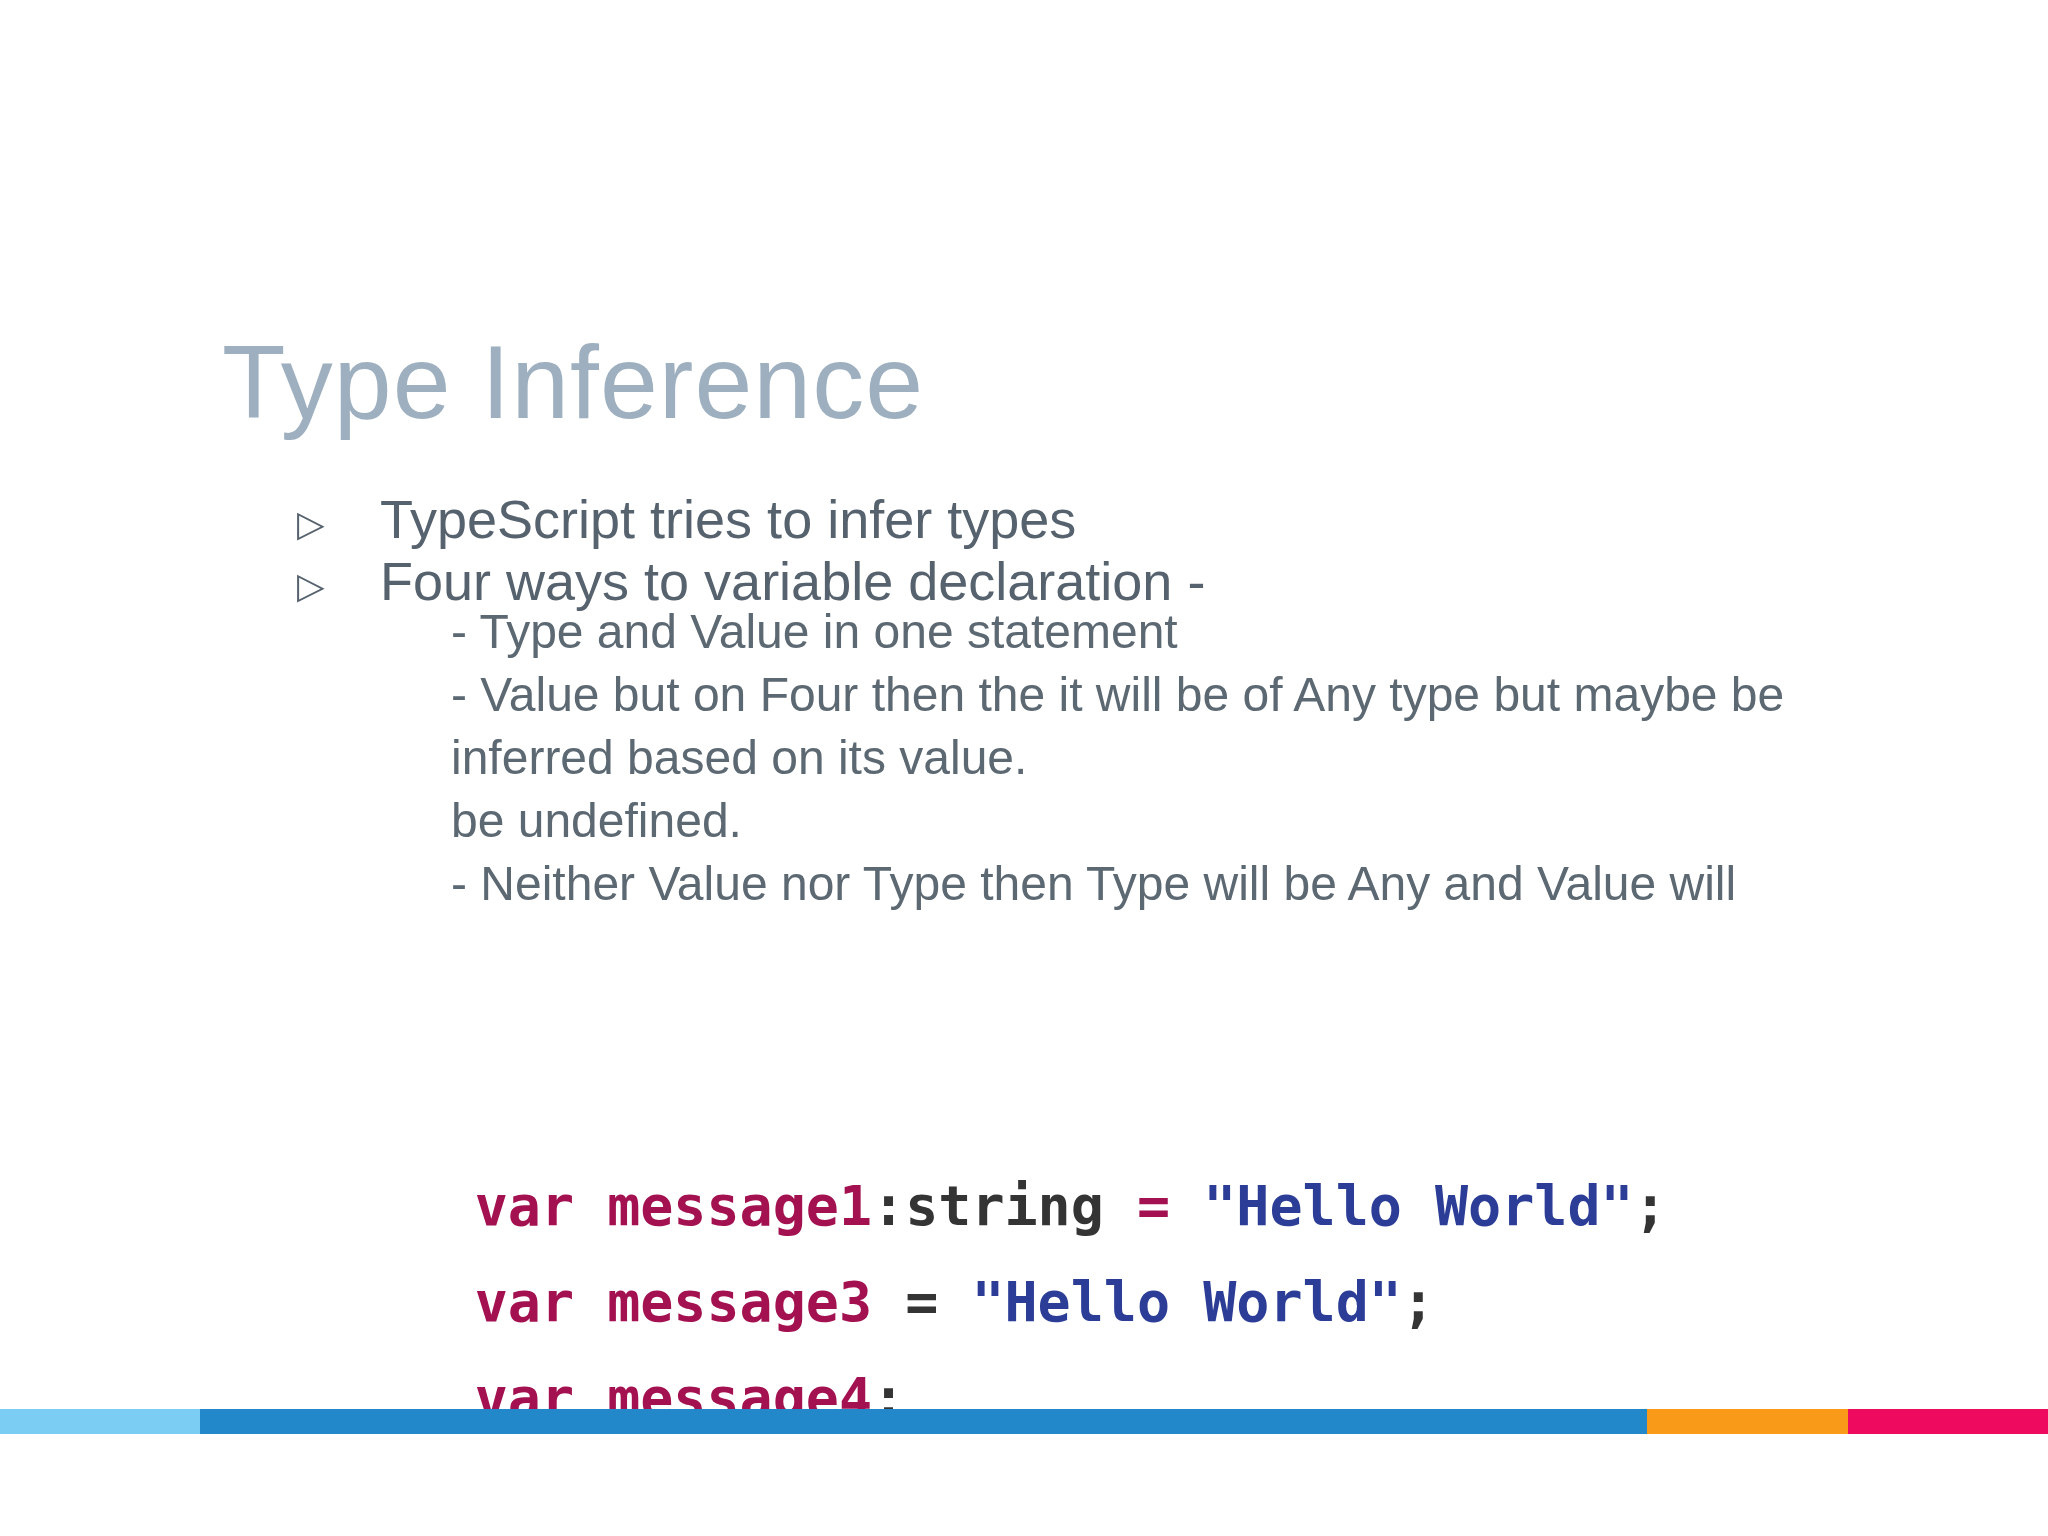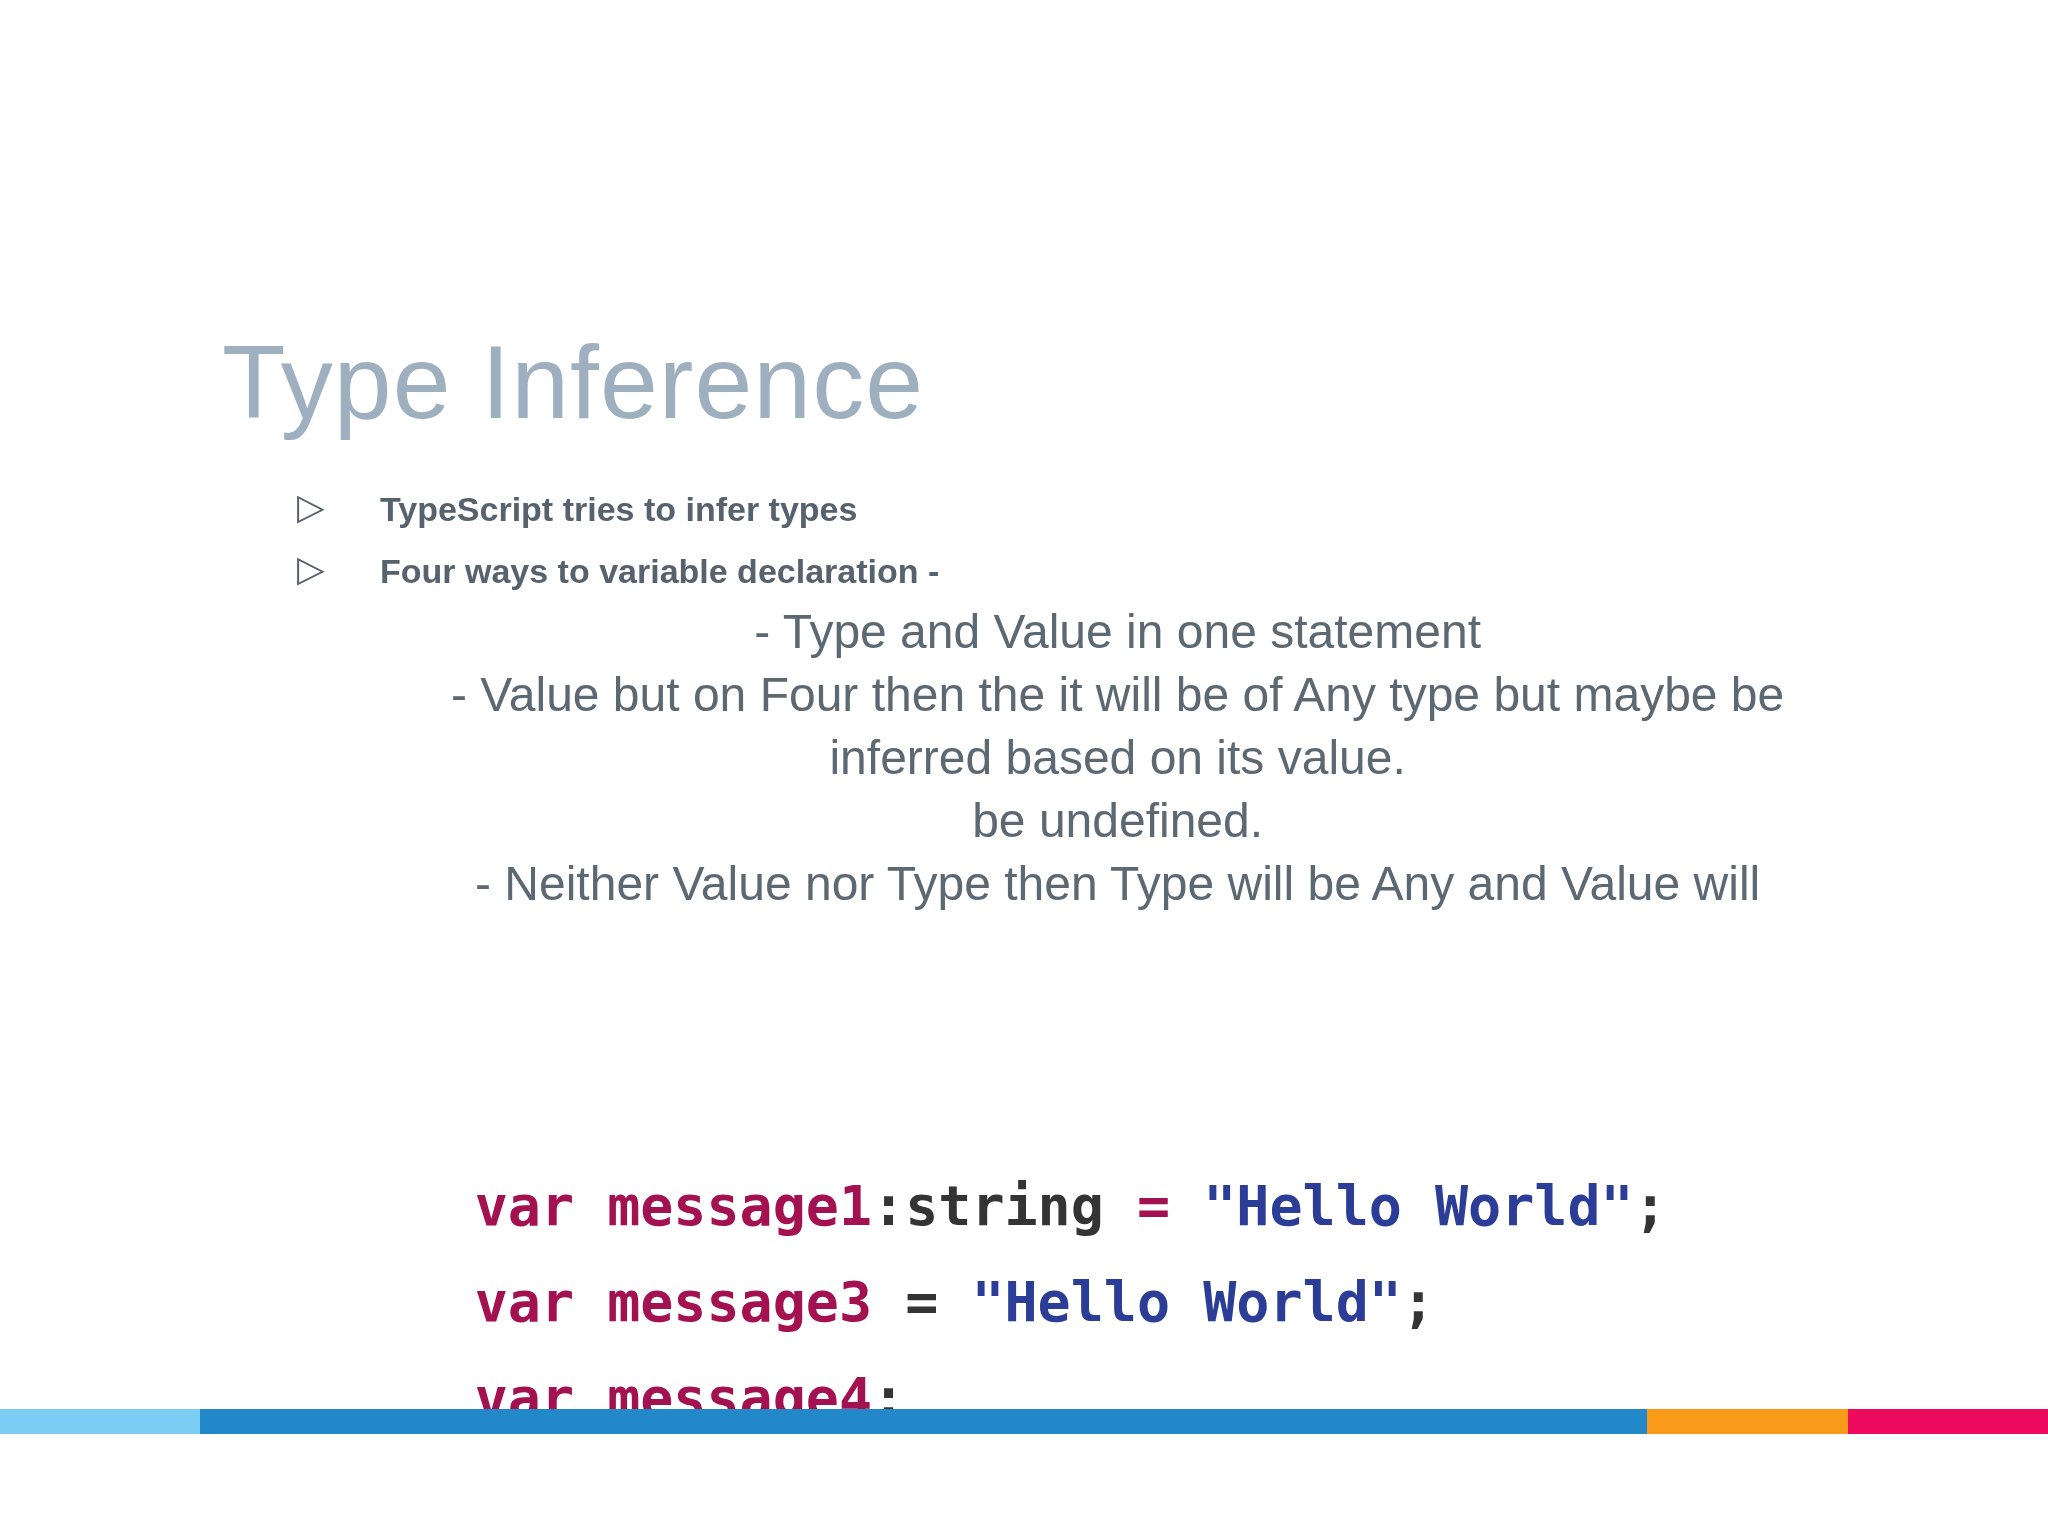--- a/index.html
+++ b/index.html
@@ -34,36 +34,35 @@
   }
   .bullet-icon {
     width: 83px;
     font-size: 36px;
     color: var(--bullet, #56626E);
     flex: 0 0 auto;
     position: relative;
     top: -2px;
   }
   .bullet-label {
-    font-size: 34px;
-    font-weight: 700;
+    font-size: 54px;
+    font-weight: 400;
     color: var(--bullet, #56626E);
     white-space: nowrap;
   }
   .sub-lines {
     position: absolute;
     left: 451px;
     top: 600px;
   }
   .sub-line {
     font-size: 48px;
     line-height: 63px;
     color: var(--body, #5C6872);
     white-space: nowrap;
-    text-align: center;
   }
   .code-block {
     position: absolute;
     left: 276px;
     top: 1062px;
     font-family: "DejaVu Sans Mono", monospace;
     font-weight: 700;
     font-size: 55px;
   }
   .code-line {

